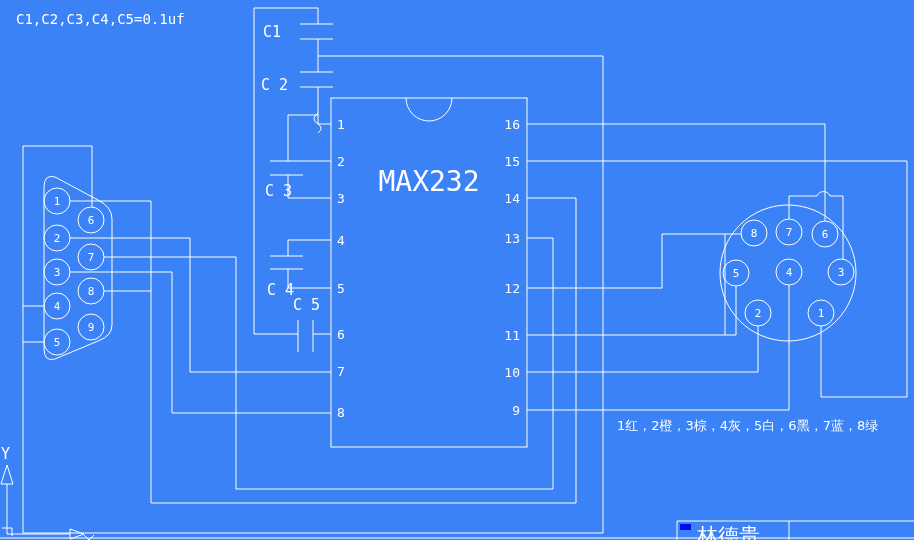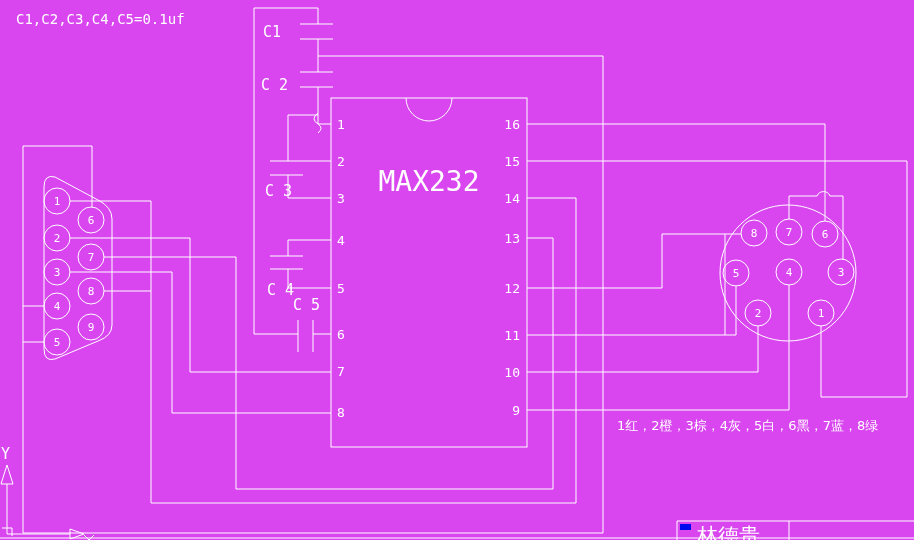--- a/index.html
+++ b/index.html
@@ -1,16 +1,16 @@
 <!DOCTYPE html>
 <html><head>
 <meta charset="utf-8">
 <style>
   html,body{margin:0;padding:0;background:#000;}
-  .canvas{position:relative;width:914px;height:540px;background:#d946ef;overflow:hidden;}
+  .canvas{position:relative;width:914px;height:540px;background:#3b82f6;overflow:hidden;}
   svg{display:block;}
   svg line, svg path, svg rect.stroke, svg circle{stroke:#ffffff;stroke-width:1;fill:none;}
   svg text{fill:#ffffff;font-family:"DejaVu Sans Mono","DejaVu Sans",monospace;}
   .cad{font-family:"DejaVu Sans Mono",monospace;}
   .cjk{font-family:"DejaVu Sans","Liberation Sans",sans-serif;}
   .bluefill{fill:#0008ee;stroke:none;}
 </style>
 </head>
 <body>
 

